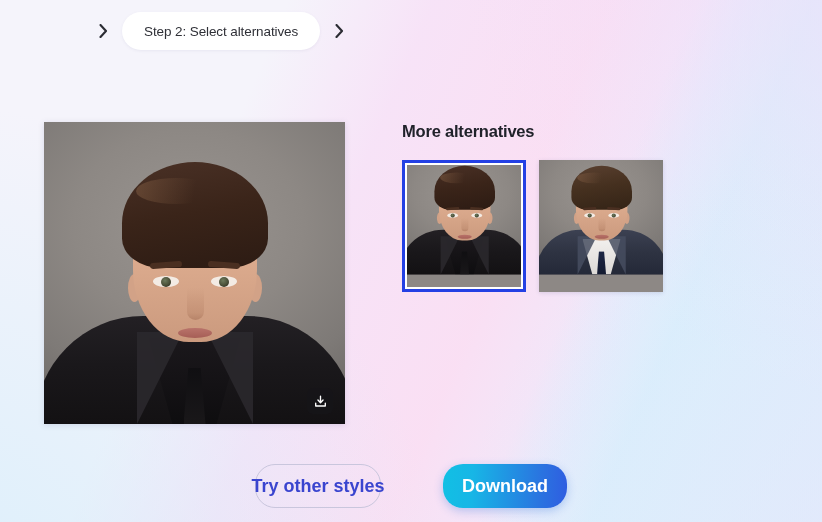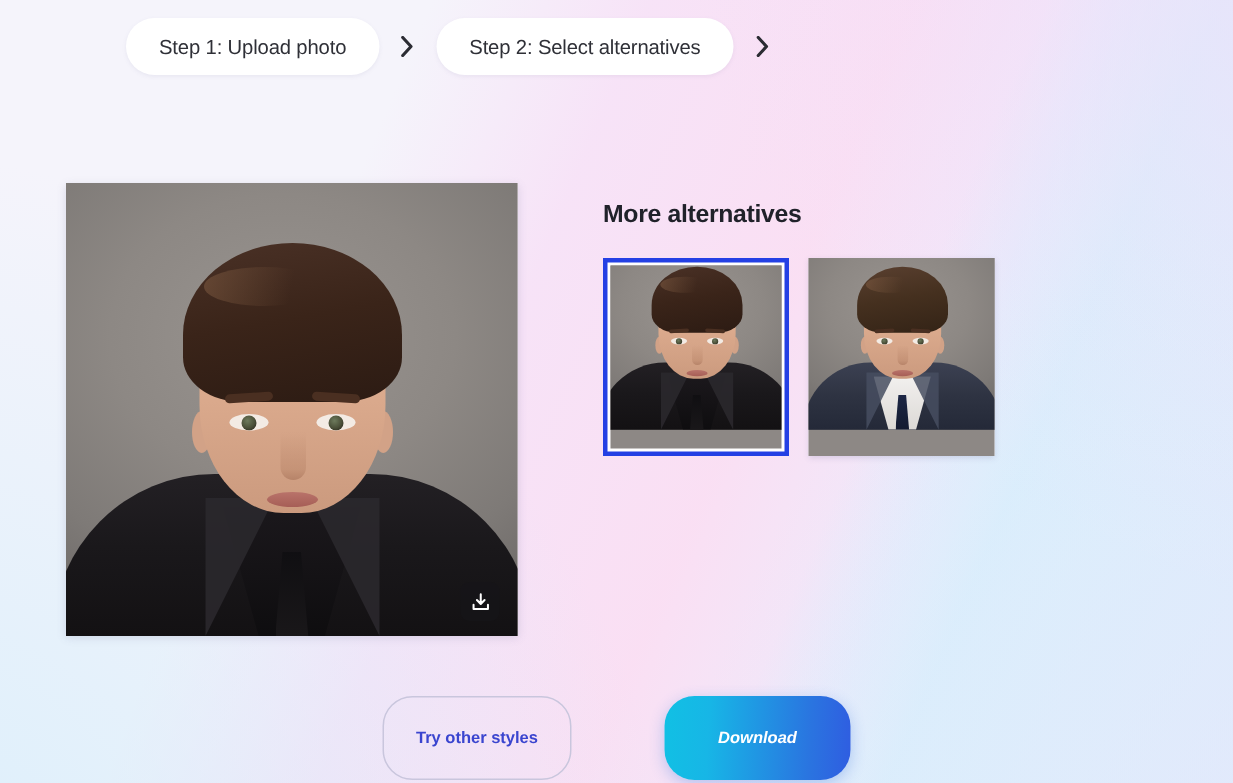--- a/index.html
+++ b/index.html
@@ -294,21 +294,21 @@
     align-items: center;
     justify-content: center;
     cursor: pointer;
   }
   .dl-badge svg { display: block; }
 
   
   .alts {
     position: absolute;
     left: 402px;
-    top: 12px;
+    top: 0;
   }
   .alts-title {
     font-size: 16.5px;
     color: #20222a;
     margin: 18px 0 0 0;
     letter-spacing: -0.2px;
   }
   .alts-row {
     display: flex;
     gap: 13px;
@@ -362,63 +362,59 @@
     position: absolute;
     top: 360px;
     left: 0;
     right: 0;
     display: flex;
     justify-content: center;
     align-items: center;
     gap: 62px;
   }
   .btn {
-    height: 56px;
+    height: 44px;
     border-radius: 20px;
     display: flex;
     align-items: center;
     justify-content: center;
     box-sizing: border-box;
     cursor: pointer;
-    font-size: 11px;
+    font-size: 18px;
     white-space: nowrap;
   }
   .btn-outline {
     width: 126px;
     border: 1px solid #c9c6dd;
     color: #3a45cf;
     font-weight: bold;
     background: transparent;
   }
   .btn-primary {
     width: 124px;
     border: none;
     color: #fff;
     font-weight: bold;
     background: linear-gradient(93deg, #11c0e4 0%, #17b6e6 24%, #2a74e0 78%, #2f5de1 100%);
     box-shadow: 0 3px 10px rgba(40,110,220,0.30);
-    font-style: italic;
   }
 </style>
 </head>
 <body>
 
 <div id="app">
 
   <div class="bg-layer bg-diag-pink"></div>
   <div class="bg-layer bg-diag-cyan"></div>
   <div class="bg-layer bg-corner-bl"></div>
   <div class="bg-layer bg-corner-tr"></div>
   <div class="bg-layer bg-corner-br"></div>
 
   <div class="stepper">
 
-    <div class="step-pill inactive">
-      <span>Step 1: Upload photo</span>
-    </div>
 
     <div class="step-sep">
       <svg width="9" height="14" viewBox="0 0 9 14">
         <path d="M1.5 1 L7 7 L1.5 13" fill="none" stroke="#2b2c33" stroke-width="2.1" stroke-linecap="round" stroke-linejoin="round"></path>
       </svg>
     </div>
 
     <div class="step-pill inactive">
       <span>Step 2: Select alternatives</span>
     </div>

